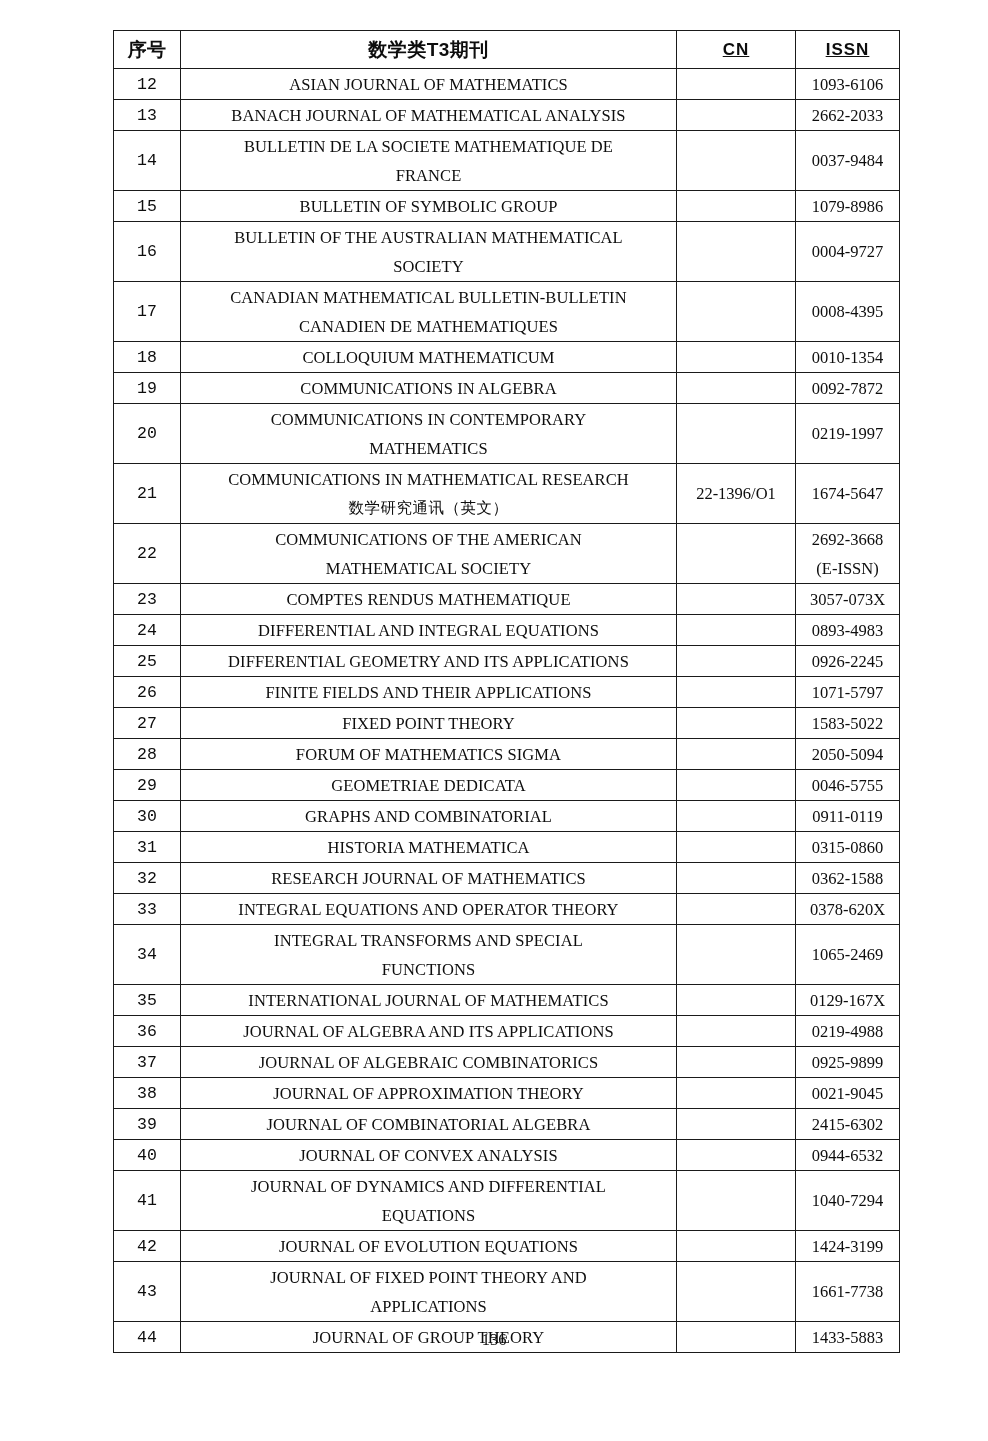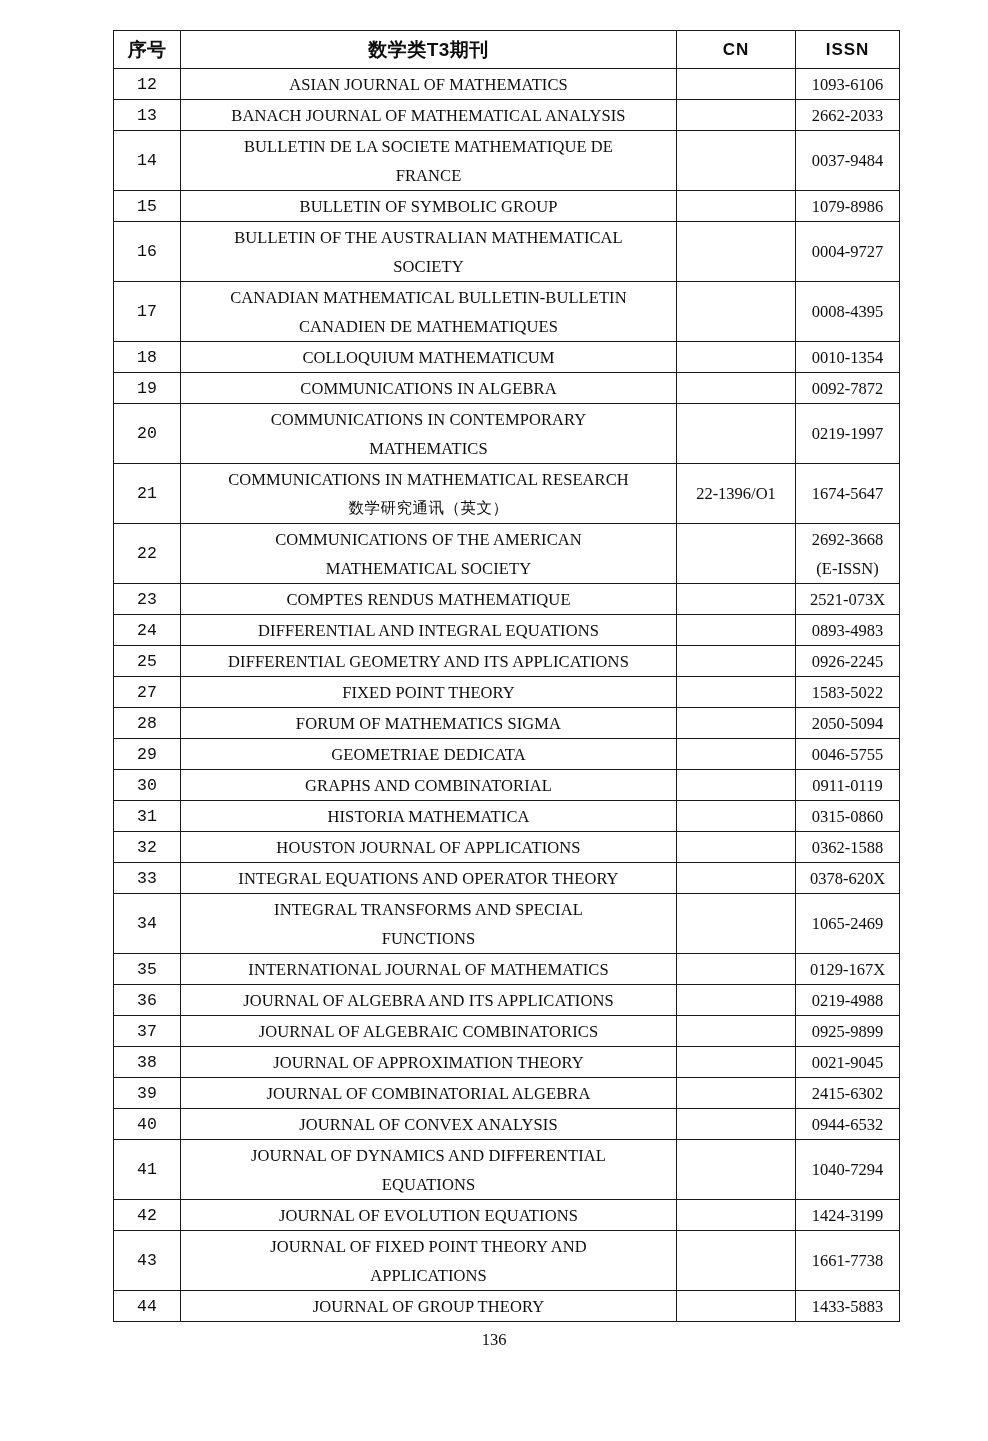--- a/index.html
+++ b/index.html
@@ -46,20 +46,21 @@
     height: 37px;
     font-weight: bold;
     font-size: 19px;
     letter-spacing: 0.3px;
   }
   thead th.th-cn,
   thead th.th-issn {
     font-family: "Liberation Sans", "DejaVu Sans", sans-serif;
     font-size: 17px;
     letter-spacing: 1px;
+    text-decoration: underline;
   }
   thead th.th-title {
     font-family: "Liberation Sans", "DejaVu Sans", sans-serif;
     font-size: 19px;
     letter-spacing: 0.5px;
   }
   thead th.th-no {
     font-family: "Liberation Sans", "DejaVu Sans", sans-serif;
     font-size: 19px;
   }
@@ -287,21 +288,21 @@
         <tr class="r1">
           <td class="cell-no">23</td>
           <td class="cell-title">
             <span class="title-lines">
               <span>COMPTES RENDUS MATHEMATIQUE</span>
             </span>
           </td>
           <td class="cell-cn"></td>
           <td class="cell-issn">
             <span class="issn-lines">
-              <span>2521-073X</span>
+              <span>3057-073X</span>
             </span>
           </td>
         </tr>
         <tr class="r1">
           <td class="cell-no">24</td>
           <td class="cell-title">
             <span class="title-lines">
               <span>DIFFERENTIAL AND INTEGRAL EQUATIONS</span>
             </span>
           </td>
@@ -320,20 +321,34 @@
             </span>
           </td>
           <td class="cell-cn"></td>
           <td class="cell-issn">
             <span class="issn-lines">
               <span>0926-2245</span>
             </span>
           </td>
         </tr>
         <tr class="r1">
+          <td class="cell-no">26</td>
+          <td class="cell-title">
+            <span class="title-lines">
+              <span>FINITE FIELDS AND THEIR APPLICATIONS</span>
+            </span>
+          </td>
+          <td class="cell-cn"></td>
+          <td class="cell-issn">
+            <span class="issn-lines">
+              <span>1071-5797</span>
+            </span>
+          </td>
+        </tr>
+        <tr class="r1">
           <td class="cell-no">27</td>
           <td class="cell-title">
             <span class="title-lines">
               <span>FIXED POINT THEORY</span>
             </span>
           </td>
           <td class="cell-cn"></td>
           <td class="cell-issn">
             <span class="issn-lines">
               <span>1583-5022</span>
@@ -393,21 +408,21 @@
           <td class="cell-issn">
             <span class="issn-lines">
               <span>0315-0860</span>
             </span>
           </td>
         </tr>
         <tr class="r1">
           <td class="cell-no">32</td>
           <td class="cell-title">
             <span class="title-lines">
-              <span>HOUSTON JOURNAL OF APPLICATIONS</span>
+              <span>RESEARCH JOURNAL OF MATHEMATICS</span>
             </span>
           </td>
           <td class="cell-cn"></td>
           <td class="cell-issn">
             <span class="issn-lines">
               <span>0362-1588</span>
             </span>
           </td>
         </tr>
         <tr class="r1">

